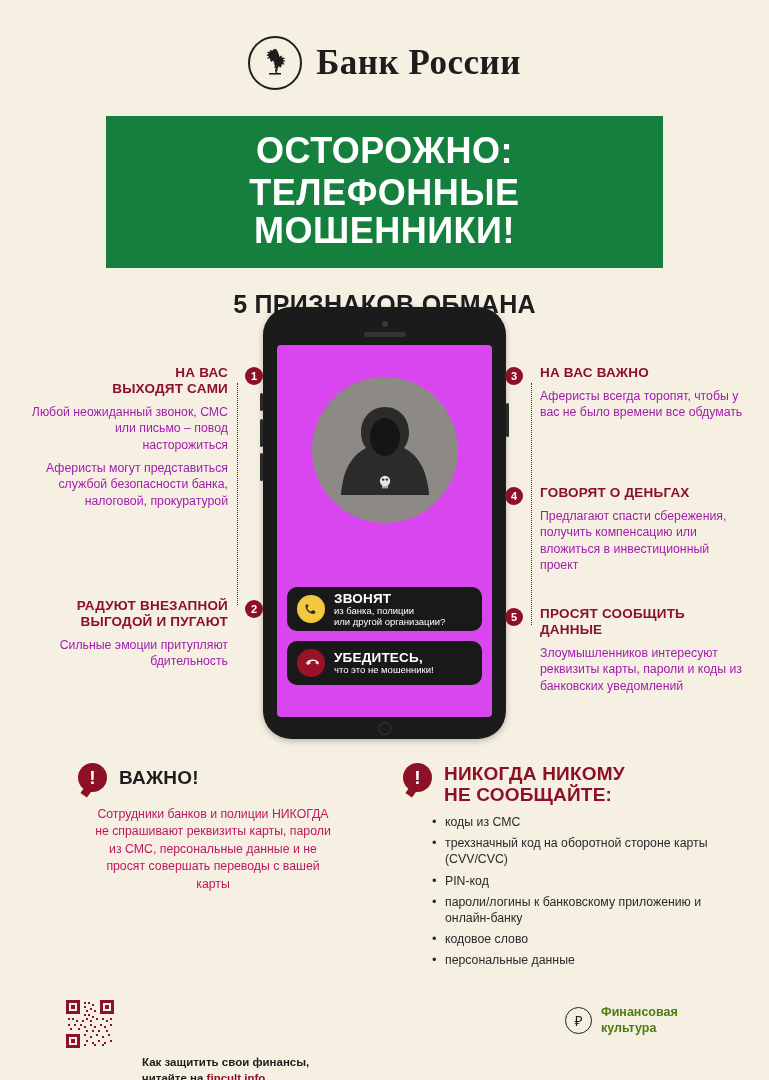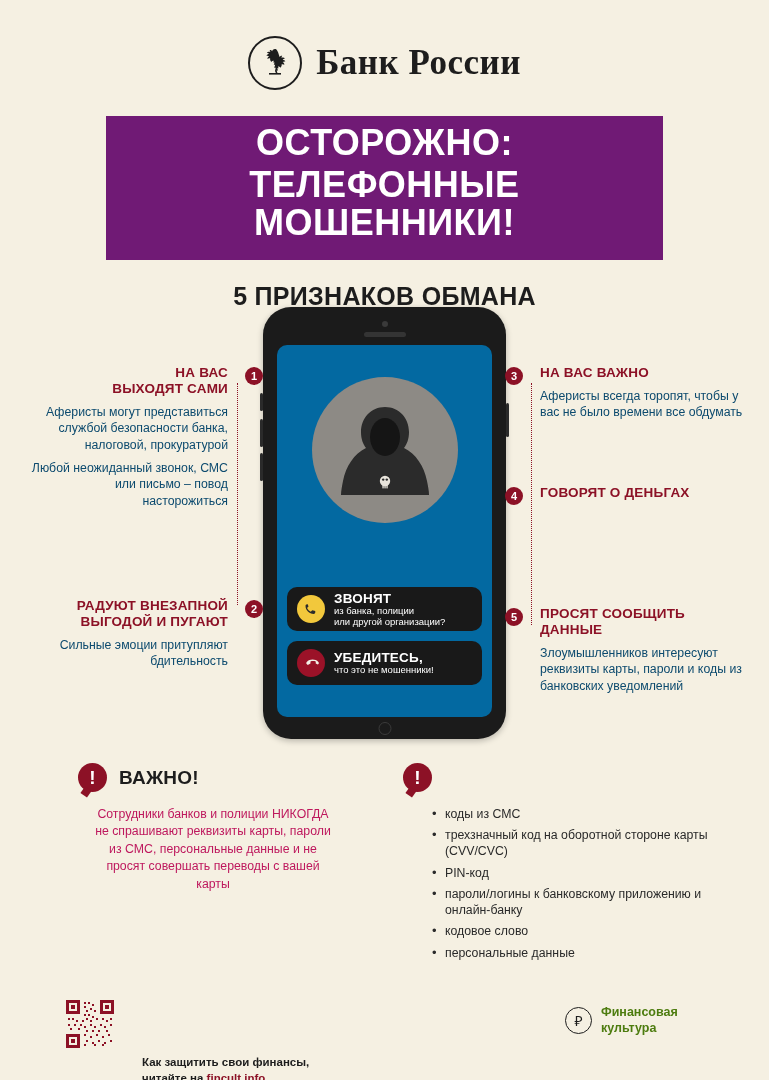--- a/index.html
+++ b/index.html
@@ -38,24 +38,24 @@
     font-size: 35px;
     font-weight: bold;
     color: #1d1d1d;
     letter-spacing: 0.5px;
   }
 
   
   .banner {
     margin: 26px auto 16px;
     width: 557px;
-    background: #701a75;
+    background: #15803d;
     color: #fff;
     text-align: center;
-    padding: 8px 10px 18px;
+    padding: 16px 10px 18px;
   }
   .banner .l1, .banner .l2 {
     font-weight: bold;
     letter-spacing: 0.5px;
     line-height: 1.06;
   }
   .banner .l1 { font-size: 36px; }
   .banner .l2 { font-size: 36px; margin-top: 4px; }
 
   .subtitle {
@@ -91,22 +91,22 @@
   }
   .phone .speaker {
     position: absolute; top: 25px; left: 50%;
     transform: translateX(-50%);
     width: 42px; height: 5px; border-radius: 3px;
     background: #343434;
   }
   .phone .screen {
     position: absolute;
     left: 14px; right: 14px; top: 38px; bottom: 22px;
-    background: #0369a1;
-    border-radius: 10px;
+    background: #d946ef;
+    border-radius: 4px;
     overflow: hidden;
   }
   .phone .homebtn {
     position: absolute;
     bottom: 4px; left: 50%;
     transform: translateX(-50%);
     width: 13px; height: 13px; border-radius: 50%;
     border: 1.5px solid #3a3a3a;
   }
   .phone .btn-side {
@@ -167,21 +167,21 @@
     display: flex; align-items: center; justify-content: center;
   }
   .item h3 {
     color: #8c1126;
     font-size: 13.5px;
     font-weight: bold;
     line-height: 1.18;
     letter-spacing: 0.2px;
   }
   .item p {
-    color: #0c4a6e;
+    color: #a21caf;
     font-size: 12.3px;
     line-height: 1.33;
     margin-top: 7px;
   }
   .item.left { text-align: right; }
   .item.right { text-align: left; }
   .item.left .num { right: -35px; top: 2px; }
   .item.right .num { left: -35px; top: 2px; }
 
   .i1 { left: 28px; top: 365px; width: 200px; }
@@ -235,21 +235,21 @@
   }
   .bottom-left p {
     margin-top: 14px;
     font-size: 12.3px;
     line-height: 1.42;
     color: #be185d;
     text-align: center;
     padding-left: 12px;
   }
   .bullets {
-    margin-top: 14px;
+    margin-top: 8px;
     padding-left: 42px;
   }
   .bullets li {
     list-style: none;
     position: relative;
     font-size: 12.3px;
     line-height: 1.32;
     color: #2a2a2a;
     margin-bottom: 5px;
   }
@@ -375,60 +375,63 @@
         </div>
       </div>
       <div class="homebtn"></div>
     </div>
   </div>
 
   <div class="item left i1">
     <div class="num">1</div>
     <h3 style="white-space:pre-line">НА ВАС
 ВЫХОДЯТ САМИ</h3>
+    <p>Любой неожиданный звонок, СМС или письмо – повод насторожиться</p>
     <p>Аферисты могут представиться службой безопасности банка, налоговой, прокуратурой</p>
-    <p>Любой неожиданный звонок, СМС или письмо – повод насторожиться</p>
   </div>
 
   <div class="item left i2">
     <div class="num">2</div>
     <h3 style="white-space:pre-line">РАДУЮТ ВНЕЗАПНОЙ
 ВЫГОДОЙ И ПУГАЮТ</h3>
     <p>Сильные эмоции притупляют бдительность</p>
   </div>
 
   <div class="item right i3">
     <div class="num">3</div>
     <h3 style="white-space:pre-line">НА ВАС ВАЖНО</h3>
     <p>Аферисты всегда торопят, чтобы у вас не было времени все обдумать</p>
   </div>
 
   <div class="item right i4">
     <div class="num">4</div>
     <h3 style="white-space:pre-line">ГОВОРЯТ О ДЕНЬГАХ</h3>
+    <p>Предлагают спасти сбережения, получить компенсацию или вложиться в инвестиционный проект</p>
   </div>
 
   <div class="item right i5">
     <div class="num">5</div>
     <h3 style="white-space:pre-line">ПРОСЯТ СООБЩИТЬ
 ДАННЫЕ</h3>
     <p>Злоумышленников интересуют реквизиты карты, пароли и коды из банковских уведомлений</p>
   </div>
 
   <div class="bottom-left">
     <div class="bl-head">
       <div class="excl">!</div>
       <h2>ВАЖНО!</h2>
     </div>
     <p>Сотрудники банков и полиции НИКОГДА не спрашивают реквизиты карты, пароли из СМС, персональные данные и не просят совершать переводы с вашей карты</p>
   </div>
 
   <div class="bottom-right">
     <div class="br-head">
       <div class="excl">!</div>
+      <h2 style="white-space:pre-line">НИКОГДА НИКОМУ
+НЕ СООБЩАЙТЕ:</h2>
     </div>
     <ul class="bullets">
       <li>коды из СМС</li>
       <li>трехзначный код на оборотной стороне карты (CVV/CVC)</li>
       <li>PIN-код</li>
       <li>пароли/логины к банковскому приложению и онлайн-банку</li>
       <li>кодовое слово</li>
       <li>персональные данные</li>
     </ul>
   </div>

